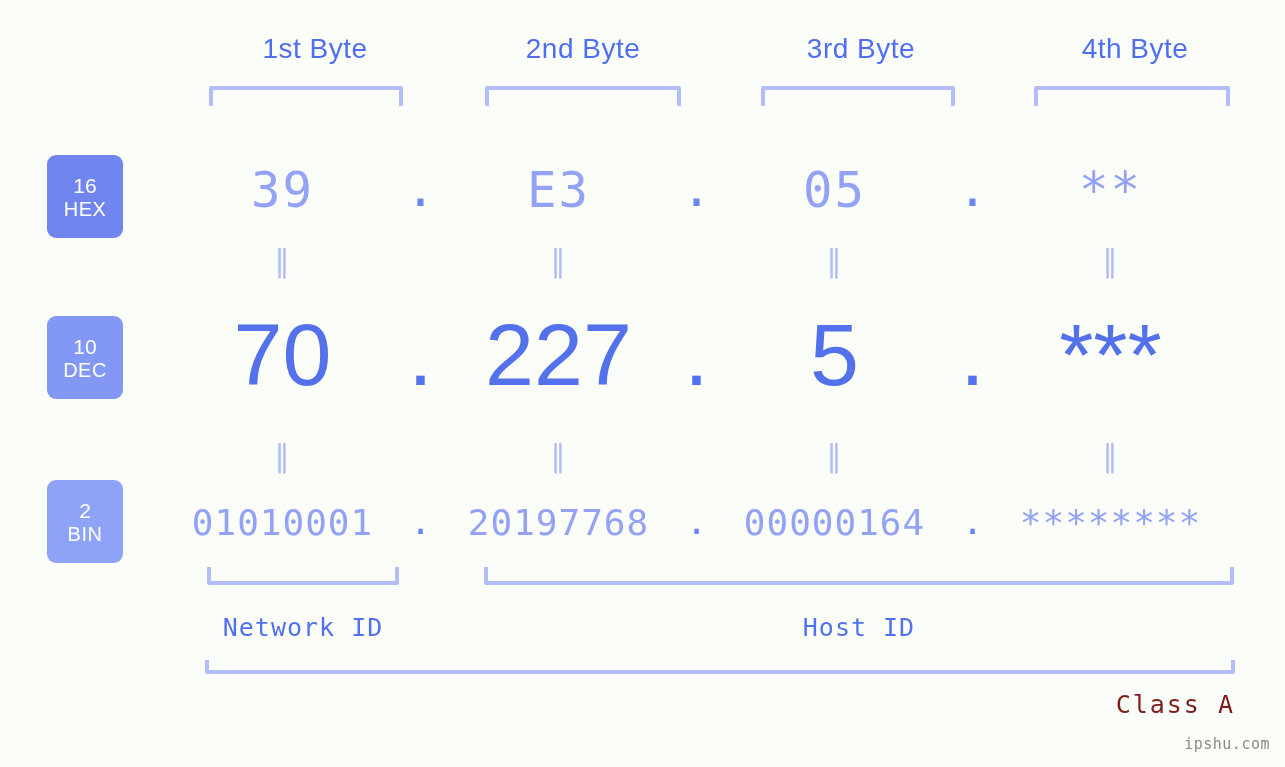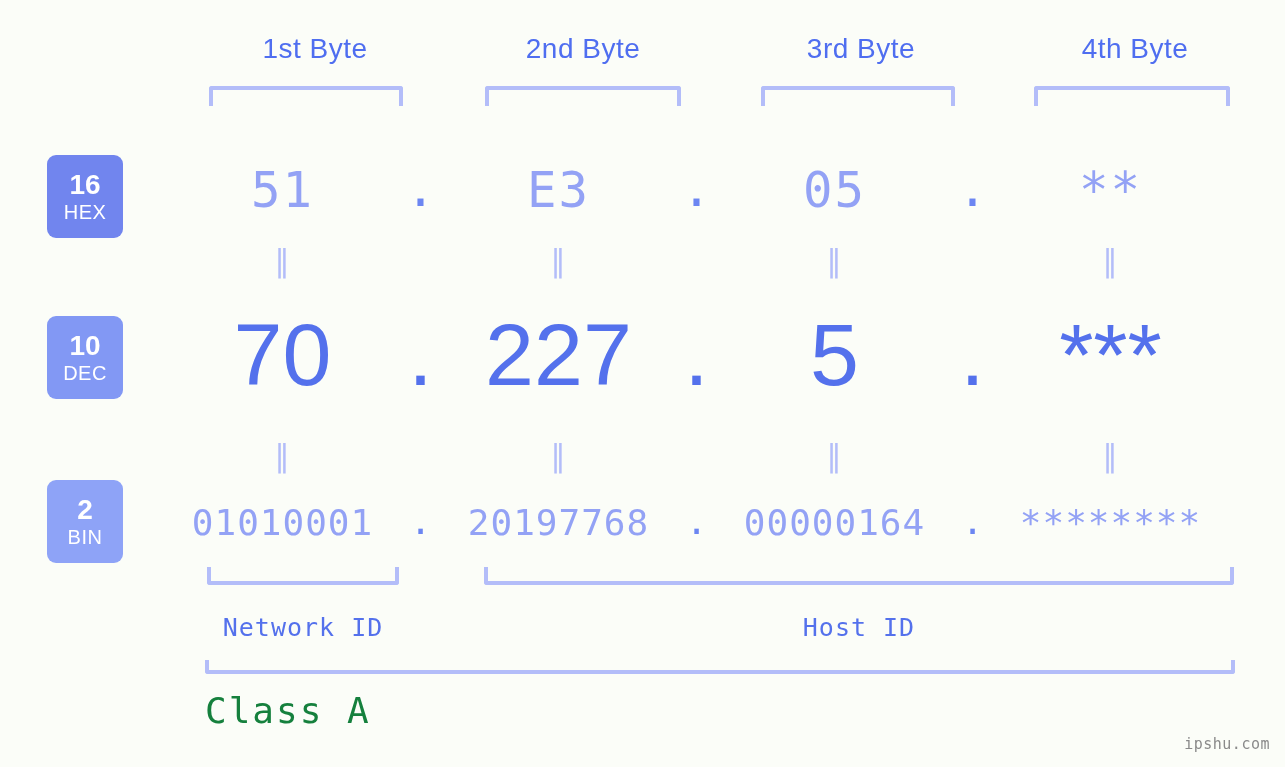--- a/index.html
+++ b/index.html
@@ -56,22 +56,22 @@
     border-radius: 9px;
     display: flex;
     flex-direction: column;
     align-items: center;
     justify-content: center;
     color: #ffffff;
     font-family: "Liberation Sans", sans-serif;
     line-height: 1;
   }
   .badge .base {
-    font-size: 28px;
-    font-weight: 700;
+    font-size: 21px;
+    font-weight: 400;
     letter-spacing: 0px;
     margin-bottom: 3px;
   }
   .badge .sys {
     font-size: 20px;
     font-weight: 400;
     letter-spacing: 0.5px;
   }
   .badge-hex { top: 155px; background: #7185ee; }
   .badge-dec { top: 316px; background: #8298f4; }
@@ -185,24 +185,24 @@
     border-bottom: 4px solid #b3bdf9;
     border-left: 4px solid #b3bdf9;
     border-right: 4px solid #b3bdf9;
     border-radius: 0 0 3px 3px;
   }
   .class-label {
     position: absolute;
     left: 205px;
     top: 690px;
     width: 1030px;
-    text-align: left;
-    font-family: "DejaVu Sans Mono", "Liberation Mono", monospace;
-    font-size: 36px;
-    color: #15803d;
+    text-align: right;
+    font-family: "DejaVu Sans Mono", "Liberation Mono", monospace;
+    font-size: 25px;
+    color: #7f1d1d;
     letter-spacing: 2px;
   }
 
   
   .watermark {
     position: absolute;
     right: 15px;
     bottom: 14px;
     font-family: "DejaVu Sans Mono", "Liberation Mono", monospace;
     font-size: 15px;
@@ -232,21 +232,21 @@
   <div class="badge badge-dec">
     <span class="base">10</span>
     <span class="sys">DEC</span>
   </div>
   <div class="badge badge-bin">
     <span class="base">2</span>
     <span class="sys">BIN</span>
   </div>
 
   <div class="row row-hex">
-    <div class="cell" style="width:245px;">51</div>
+    <div class="cell" style="width:245px;">39</div>
     <div class="sep" style="width:31px;">.</div>
     <div class="cell" style="width:245px;">E3</div>
     <div class="sep" style="width:31px;">.</div>
     <div class="cell" style="width:245px;">05</div>
     <div class="sep" style="width:31px;">.</div>
     <div class="cell" style="width:245px;">**</div>
   </div>
 
   <div class="eqrow eq-1">
     <div class="eq-cell" style="width:245px;">‖</div>

